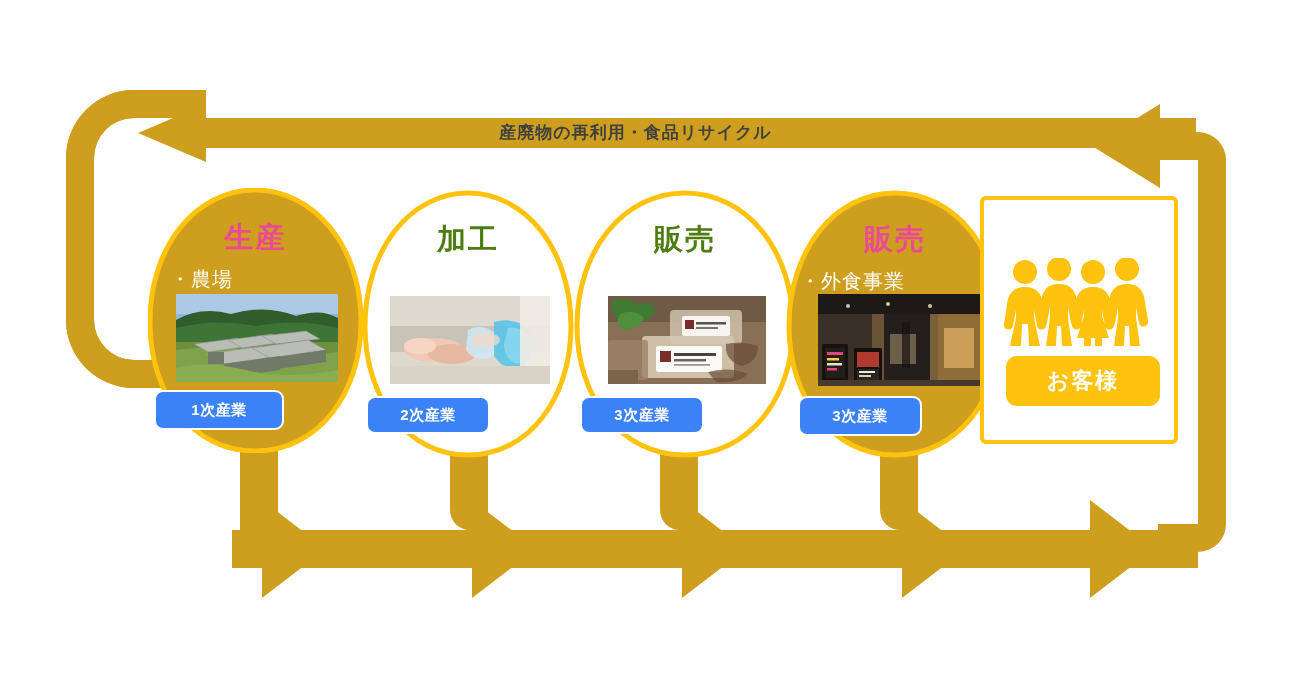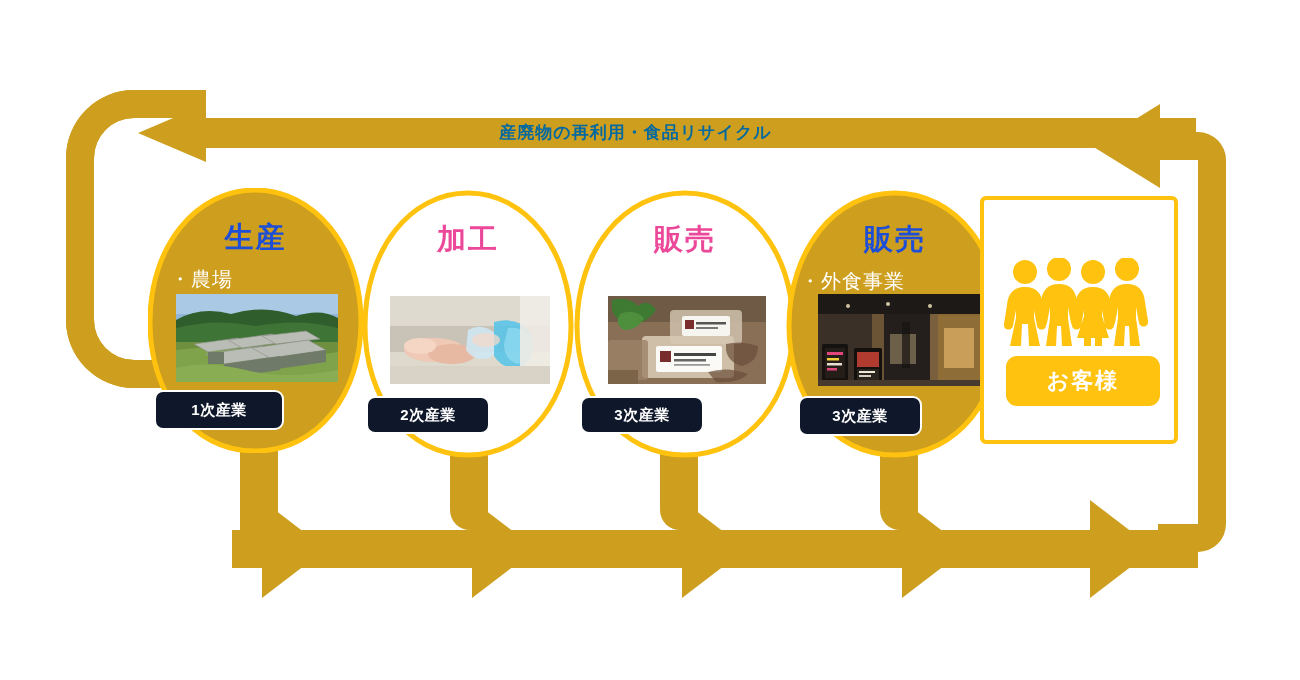--- a/index.html
+++ b/index.html
@@ -11,21 +11,21 @@
     position:relative;
   }
   #stage{position:absolute;left:0;top:0;width:1300px;height:680px;}
   #flowsvg{position:absolute;left:0;top:0;width:1300px;height:680px;}
 
   
   .banner-label{
     position:absolute;
     left:0;top:120px;width:1271px;
     text-align:center;
-    color:#0369a1;
+    color:#404040;
     font-size:17px;
     font-weight:bold;
     letter-spacing:1px;
     line-height:26px;
     pointer-events:none;
     z-index:6;
   }
 
   
   .bubble{
@@ -56,36 +56,36 @@
     white-space:pre;
   }
   .photo{
     position:absolute;
     overflow:hidden;
     background:#cfcfcf;
   }
   .photo svg{display:block;}
   .badge{
     position:absolute;
-    background:#0f172a;
+    background:#3b82f6;
     border:2.5px solid #ffffff;
     border-radius:9px;
     color:#ffffff;
     font-size:15px;
     font-weight:bold;
     letter-spacing:0.5px;
     display:flex;align-items:center;justify-content:center;
     box-sizing:border-box;
     z-index:4;
   }
 
   
-  .fill .bub-title{color:#1d4ed8;}
+  .fill .bub-title{color:#ec4899;}
   .fill .bub-sub{color:#ffffff;}
-  .outline .bub-title{color:#ec4899;}
+  .outline .bub-title{color:#4d7c0f;}
   .outline .bub-sub{color:#FFD24D;}
 
   
   .cust-card{
     position:absolute;
     left:980px;top:196px;width:198px;height:248px;
     border:4px solid #FFC20E;
     border-radius:6px;
     background:#ffffff;
     box-sizing:border-box;

